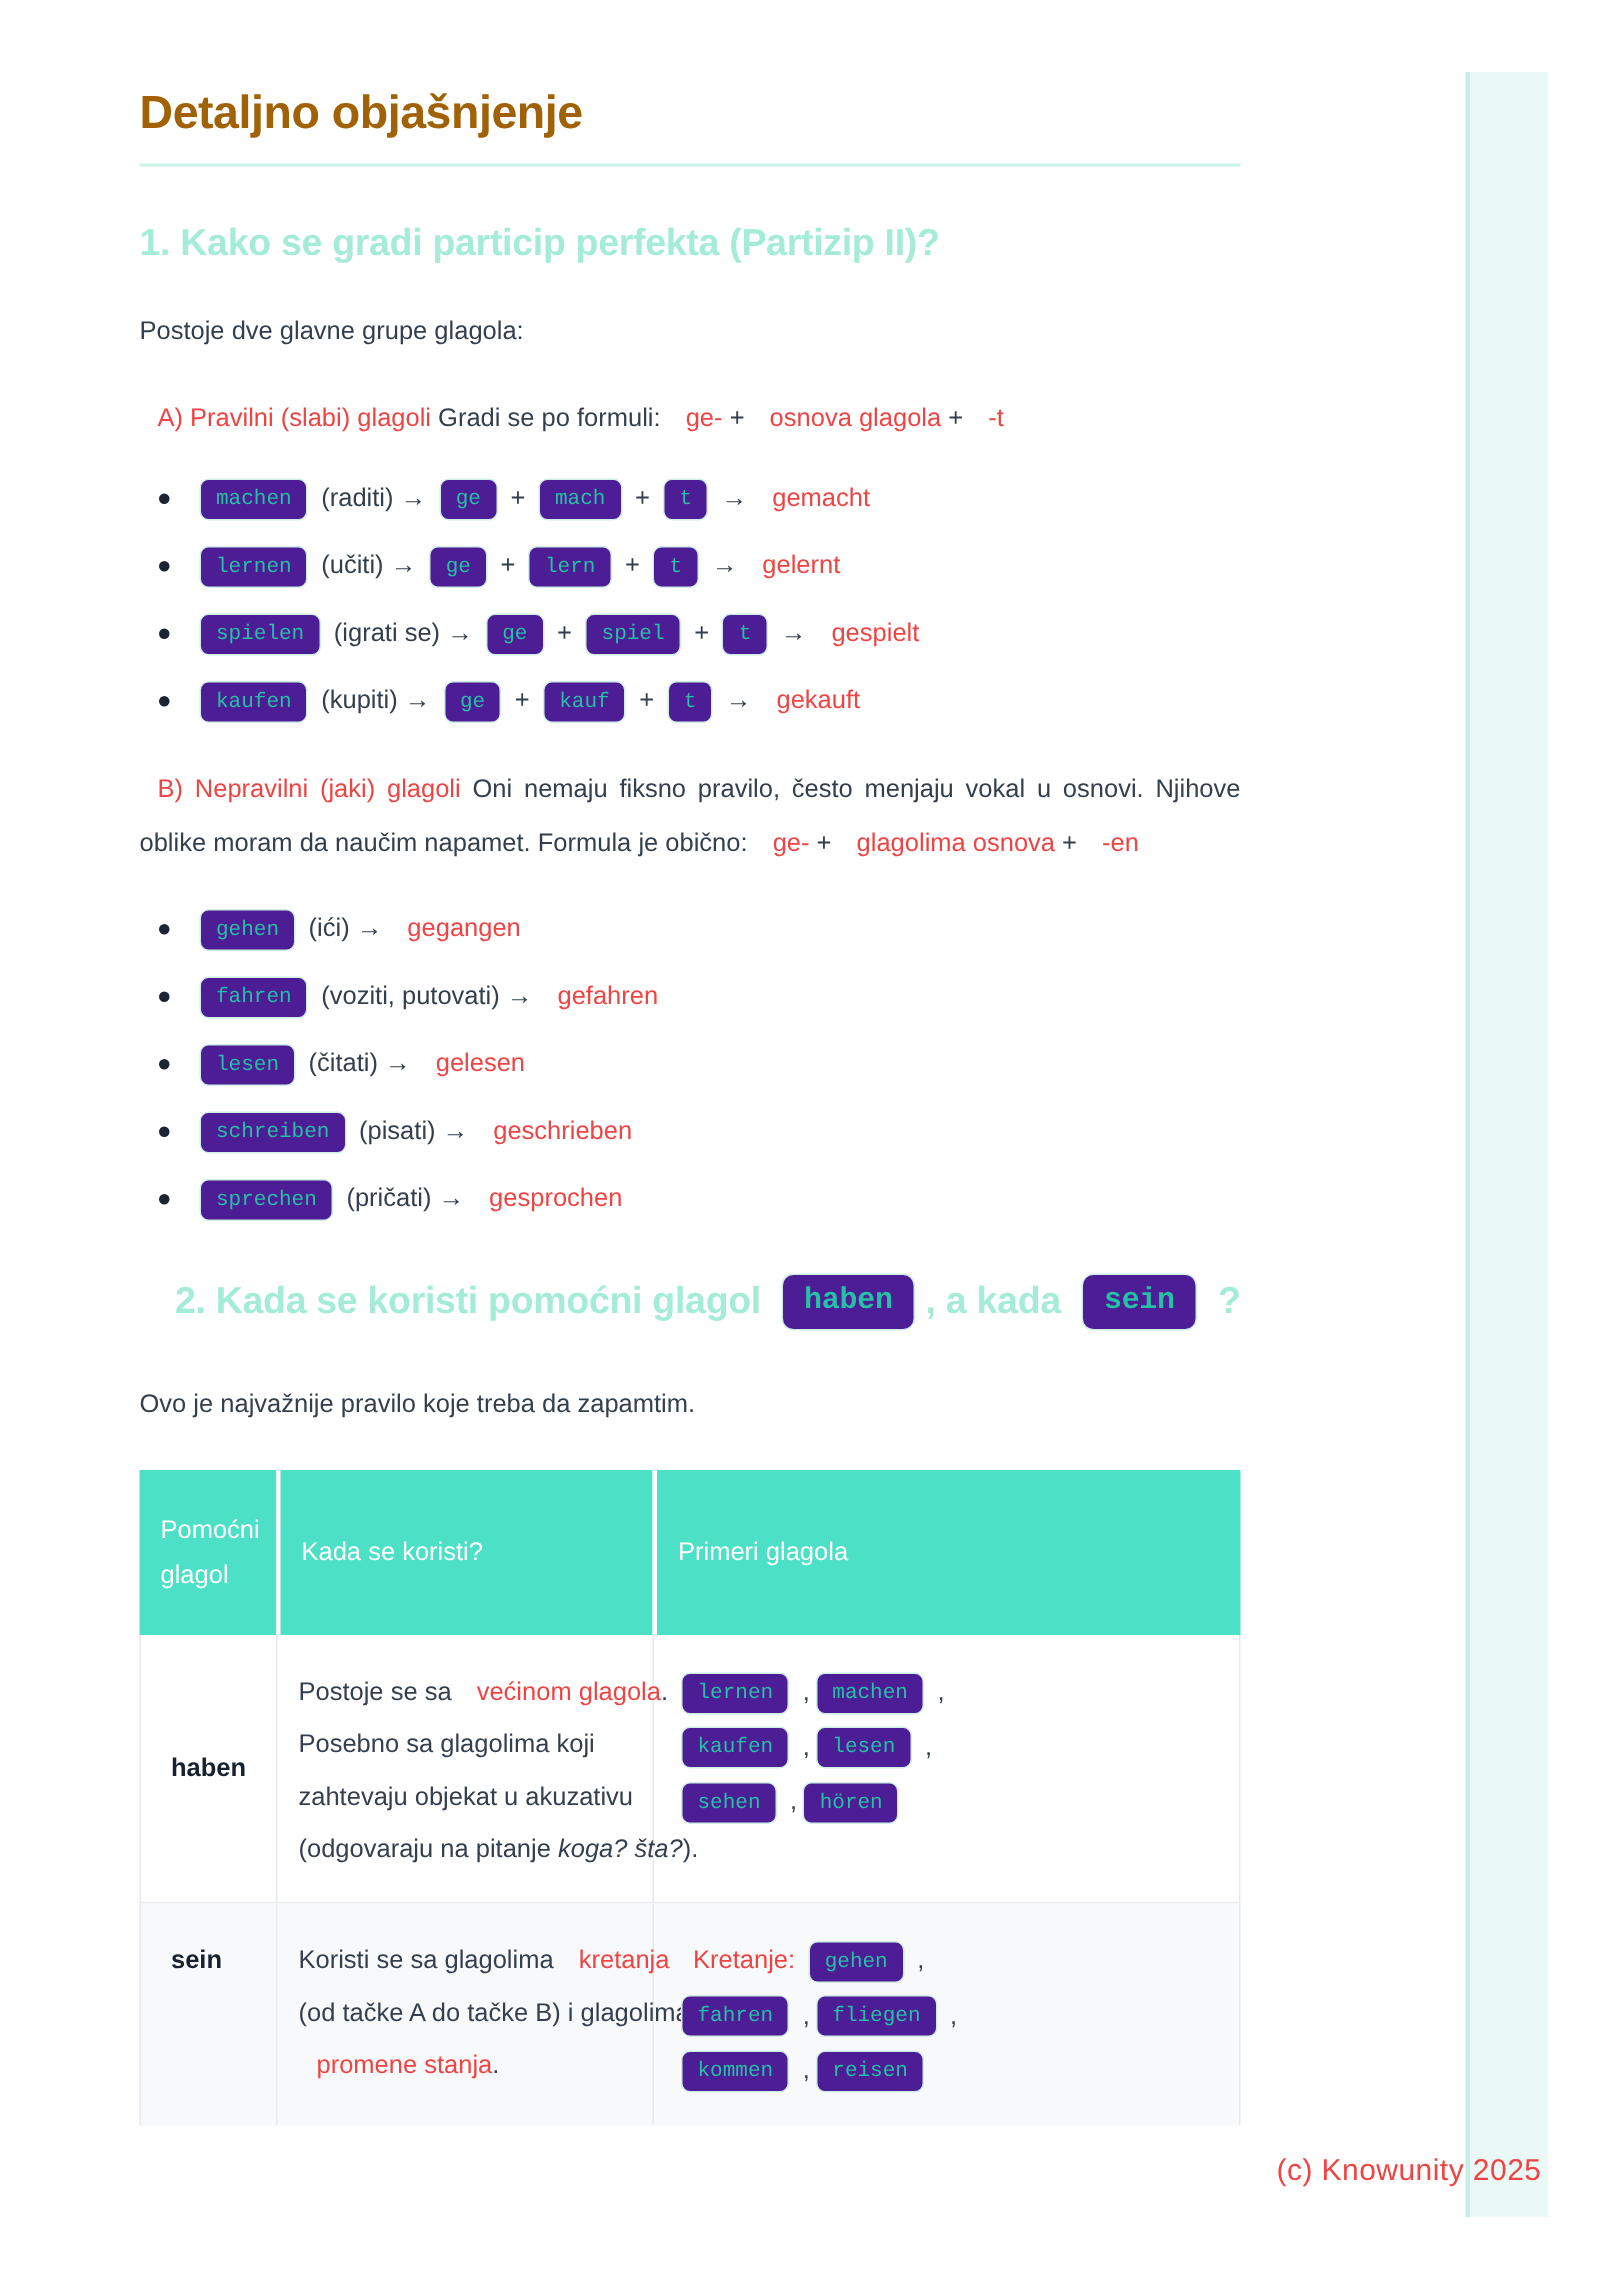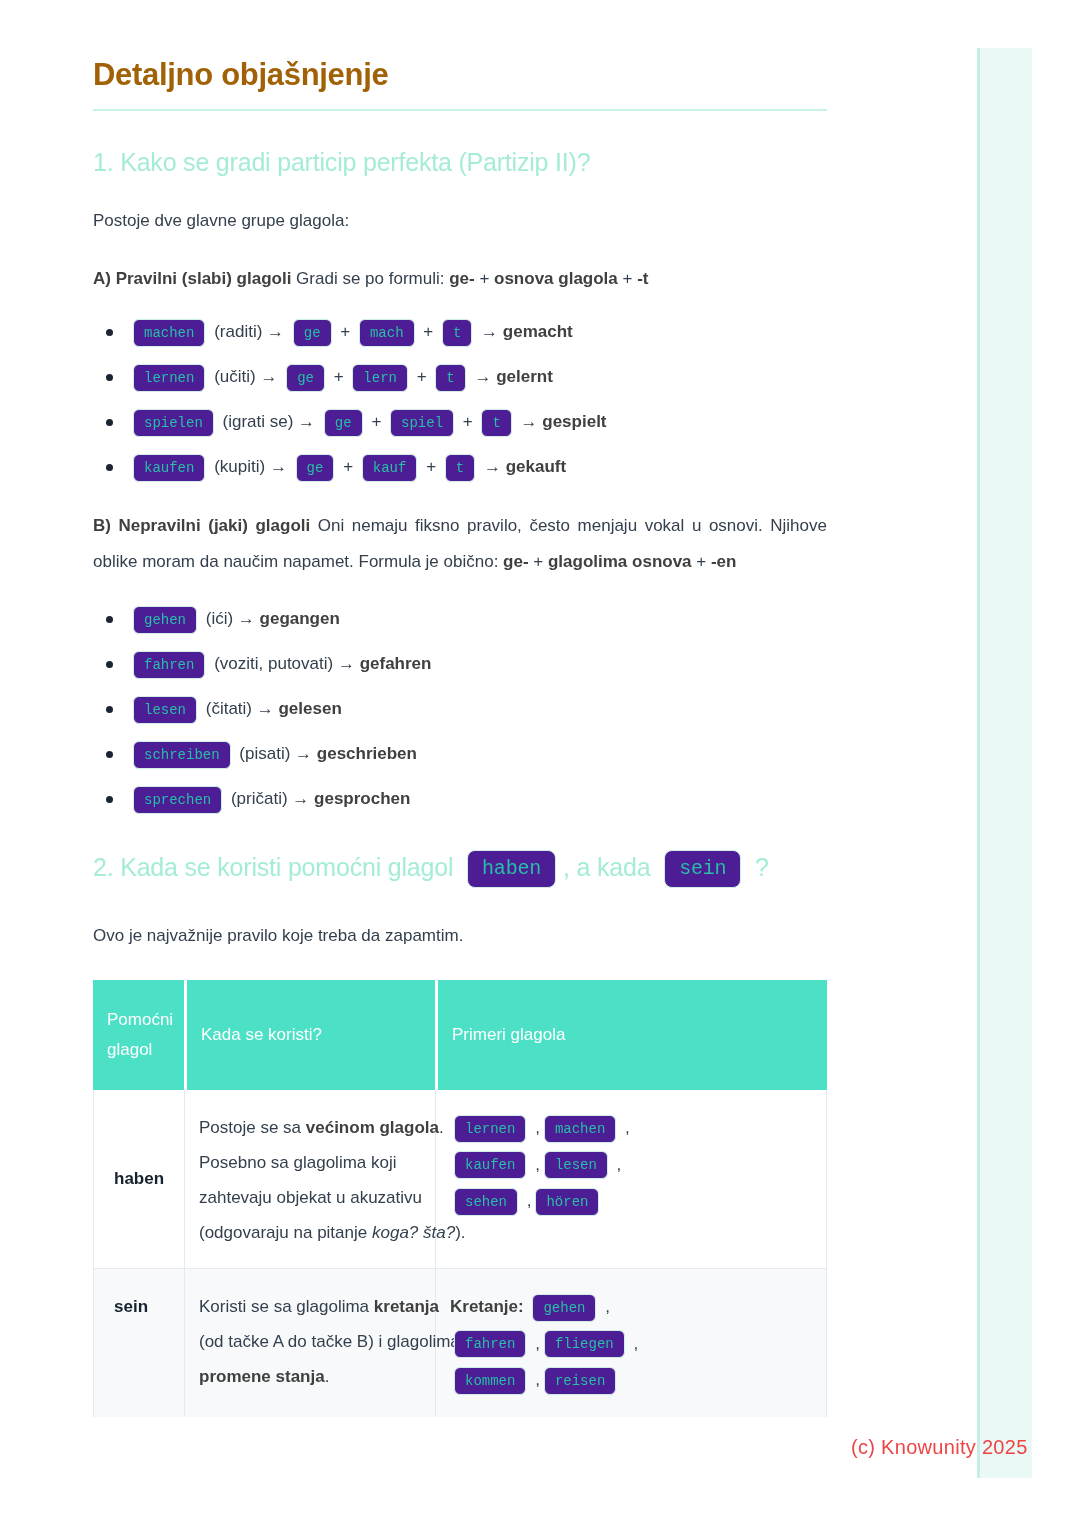--- a/index.html
+++ b/index.html
@@ -4,26 +4,26 @@
 <style>
   html,body{margin:0;padding:0;background:#ffffff;}
   .page{position:relative;width:1080px;height:1528px;background:#ffffff;overflow:hidden;
         font-family:"Liberation Sans",sans-serif;color:#333f4d;}
   .side-strip{position:absolute;left:977px;top:48px;width:52px;height:1430px;
               background:#ebf9f6;border-left:3px solid #c7eee6;}
   .copyright{position:absolute;left:851px;top:1436px;font-size:20px;color:#ef4444;letter-spacing:.3px;}
   .content{position:absolute;left:93px;top:0;width:734px;}
   .title{margin:57px 0 0;font-size:31px;line-height:36px;font-weight:bold;color:#a16207;letter-spacing:-.3px;}
   .title-rule{border:none;border-top:2px solid #c9f2e9;margin:16px 0 0;}
-  .h2{font-size:25px;line-height:34px;font-weight:normal;color:#a4ecd7;margin:34px 0 0;letter-spacing:-.2px;}
-  .h2.h2-chips{margin-top:26px;line-height:54px;}
+  .h2{font-size:25px;line-height:34px;font-weight:bold;color:#a4ecd7;margin:34px 0 0;letter-spacing:-.2px;}
+  .h2.h2-chips{margin-top:26px;line-height:54px;text-align:right;}
   .para{font-size:17px;line-height:24px;margin:30px 0 0;}
   .para-lead{margin-top:34px;}
   .para-wrap{margin-top:26px;line-height:36px;text-align:justify;}
-  .b{font-weight:bold;color:#404040;}
+  .b{font-weight:normal;color:#ef4444;margin-left:12px;}
   .i{font-style:italic;text-align:right;}
   .chip{display:inline-block;font-family:"Liberation Mono",monospace;font-size:14px;line-height:18px;
         color:#27bfa5;background:#4c1d95;border:1px solid #cfeee5;border-radius:6px;
         padding:4px 10px;margin:0 4px;vertical-align:middle;white-space:nowrap;}
   .chip-lg{font-size:20px;line-height:24px;padding:6px 14px;margin:0 7px;border-radius:8px;}
   ul.vlist{list-style:none;margin:26px 0 0;padding:0;}
   ul.vlist.vlist-b{margin-top:24px;}
   ul.vlist li{position:relative;padding-left:36px;height:30px;margin-bottom:15px;font-size:17px;line-height:30px;white-space:nowrap;}
   ul.vlist li::before{content:"";position:absolute;left:13px;top:12px;width:7px;height:7px;border-radius:50%;background:#1a2433;}
   .tbl{width:734px;border-collapse:separate;border-spacing:0;margin-top:32px;font-size:17px;table-layout:fixed;}

